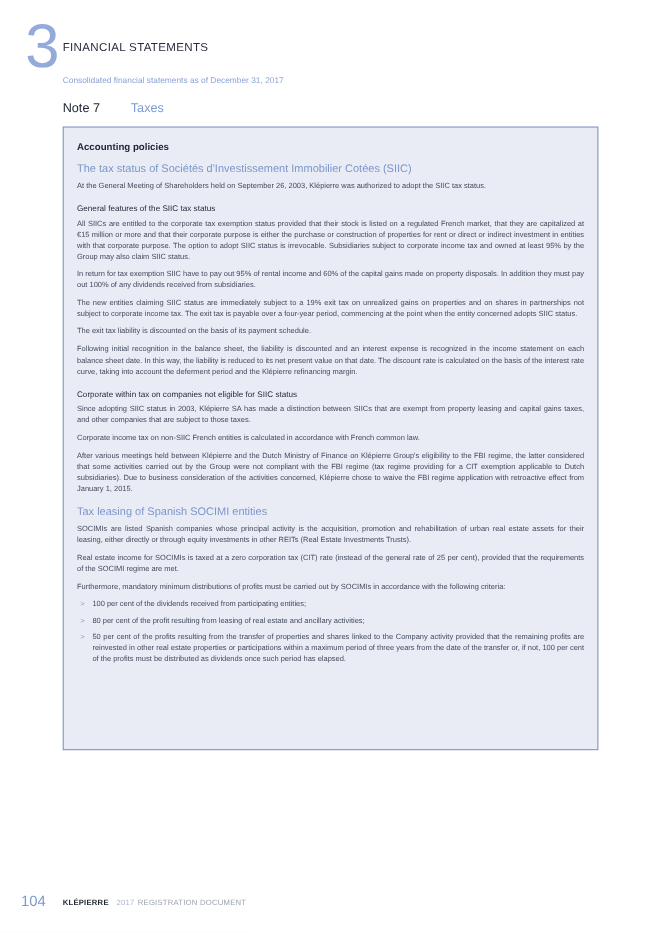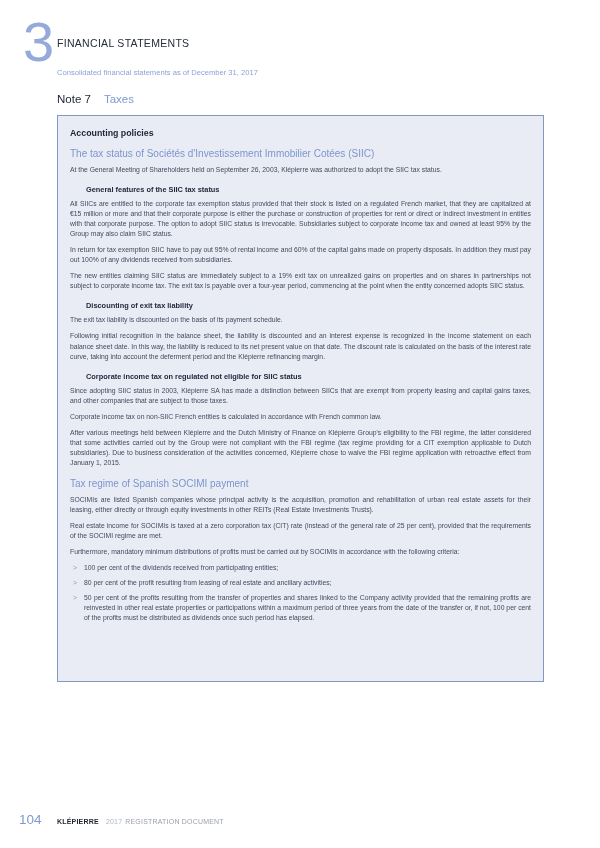--- a/index.html
+++ b/index.html
@@ -20,40 +20,40 @@
     position:absolute; left:57px; top:37px;
     font-size:10.5px; font-weight:normal; letter-spacing:0.3px;
     color:#262c3b;
   }
   .chapter-subtitle {
     position:absolute; left:57px; top:68px;
     font-size:7.6px; color:#8ba3d6;
   }
   .note-row { position:absolute; left:57px; top:93px; font-size:11.5px; }
   .note-label { font-weight:normal; color:#1d2332; }
-  .note-title { color:#7d9ad0; margin-left:13px; }
+  .note-title { color:#7d9ad0; margin-left:28px; }
   .policy-box {
     position:absolute; left:57px; top:115px;
     width:487px; height:567px;
     background:#e9ecf5;
     border:1px solid #8299c4;
     padding:10px 12px 8px 12px;
     overflow:hidden;
   }
   .box-title {
     font-size:8.8px; font-weight:bold; color:#1e2436;
     margin:2px 0 9px 0;
   }
   .blue-heading {
     font-size:10px; color:#7b96cc;
     margin:10px 0 6px 0;
   }
   .bold-heading {
-    font-size:7.4px; font-weight:bold; color:#242a3c;
-    margin:10px 0 5px 16px;
+    font-size:7.4px; font-weight:normal; color:#242a3c;
+    margin:10px 0 5px 0;
   }
   .para {
     font-size:6.8px; line-height:1.48; color:#434a5e;
     text-align:justify; margin:0 0 6px 0;
   }
   .bullet-row { display:flex; margin:0 0 5px 0; padding-left:3px; }
   .bullet-marker {
     flex:0 0 auto; width:11px;
     font-size:6.8px; line-height:1.48; color:#8a97b8;
   }
@@ -86,28 +86,27 @@
 
 <div class="policy-box">
   <div class="box-title">Accounting policies</div>
   <div>
       <div class="blue-heading">The tax status of Sociétés d'Investissement Immobilier Cotées (SIIC)</div>
       <div class="para">At the General Meeting of Shareholders held on September 26, 2003, Klépierre was authorized to adopt the SIIC tax status.</div>
       <div class="bold-heading">General features of the SIIC tax status</div>
       <div class="para">All SIICs are entitled to the corporate tax exemption status provided that their stock is listed on a regulated French market, that they are capitalized at €15 million or more and that their corporate purpose is either the purchase or construction of properties for rent or direct or indirect investment in entities with that corporate purpose. The option to adopt SIIC status is irrevocable. Subsidiaries subject to corporate income tax and owned at least 95% by the Group may also claim SIIC status.</div>
       <div class="para">In return for tax exemption SIIC have to pay out 95% of rental income and 60% of the capital gains made on property disposals. In addition they must pay out 100% of any dividends received from subsidiaries.</div>
       <div class="para">The new entities claiming SIIC status are immediately subject to a 19% exit tax on unrealized gains on properties and on shares in partnerships not subject to corporate income tax. The exit tax is payable over a four-year period, commencing at the point when the entity concerned adopts SIIC status.</div>
-      <div class="bold-heading">Discounting of exit tax liability</div>
       <div class="para">The exit tax liability is discounted on the basis of its payment schedule.</div>
       <div class="para">Following initial recognition in the balance sheet, the liability is discounted and an interest expense is recognized in the income statement on each balance sheet date. In this way, the liability is reduced to its net present value on that date. The discount rate is calculated on the basis of the interest rate curve, taking into account the deferment period and the Klépierre refinancing margin.</div>
-      <div class="bold-heading">Corporate income tax on regulated not eligible for SIIC status</div>
+      <div class="bold-heading">Corporate within tax on companies not eligible for SIIC status</div>
       <div class="para">Since adopting SIIC status in 2003, Klépierre SA has made a distinction between SIICs that are exempt from property leasing and capital gains taxes, and other companies that are subject to those taxes.</div>
       <div class="para">Corporate income tax on non-SIIC French entities is calculated in accordance with French common law.</div>
       <div class="para">After various meetings held between Klépierre and the Dutch Ministry of Finance on Klépierre Group's eligibility to the FBI regime, the latter considered that some activities carried out by the Group were not compliant with the FBI regime (tax regime providing for a CIT exemption applicable to Dutch subsidiaries). Due to business consideration of the activities concerned, Klépierre chose to waive the FBI regime application with retroactive effect from January 1, 2015.</div>
-      <div class="blue-heading">Tax regime of Spanish SOCIMI payment</div>
+      <div class="blue-heading">Tax leasing of Spanish SOCIMI entities</div>
       <div class="para">SOCIMIs are listed Spanish companies whose principal activity is the acquisition, promotion and rehabilitation of urban real estate assets for their leasing, either directly or through equity investments in other REITs (Real Estate Investments Trusts).</div>
       <div class="para">Real estate income for SOCIMIs is taxed at a zero corporation tax (CIT) rate (instead of the general rate of 25 per cent), provided that the requirements of the SOCIMI regime are met.</div>
       <div class="para">Furthermore, mandatory minimum distributions of profits must be carried out by SOCIMIs in accordance with the following criteria:</div>
       <div class="bullet-row">
         <span class="bullet-marker">&gt;</span>
         <span class="bullet-text">100 per cent of the dividends received from participating entities;</span>
       </div>
       <div class="bullet-row">
         <span class="bullet-marker">&gt;</span>
         <span class="bullet-text">80 per cent of the profit resulting from leasing of real estate and ancillary activities;</span>

